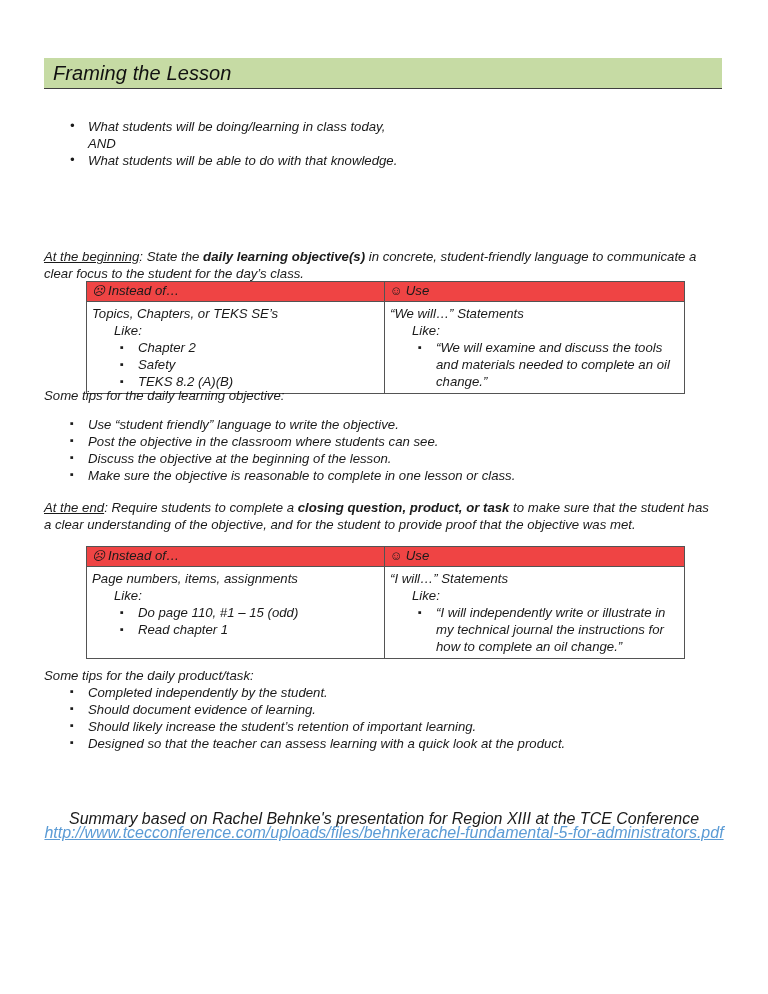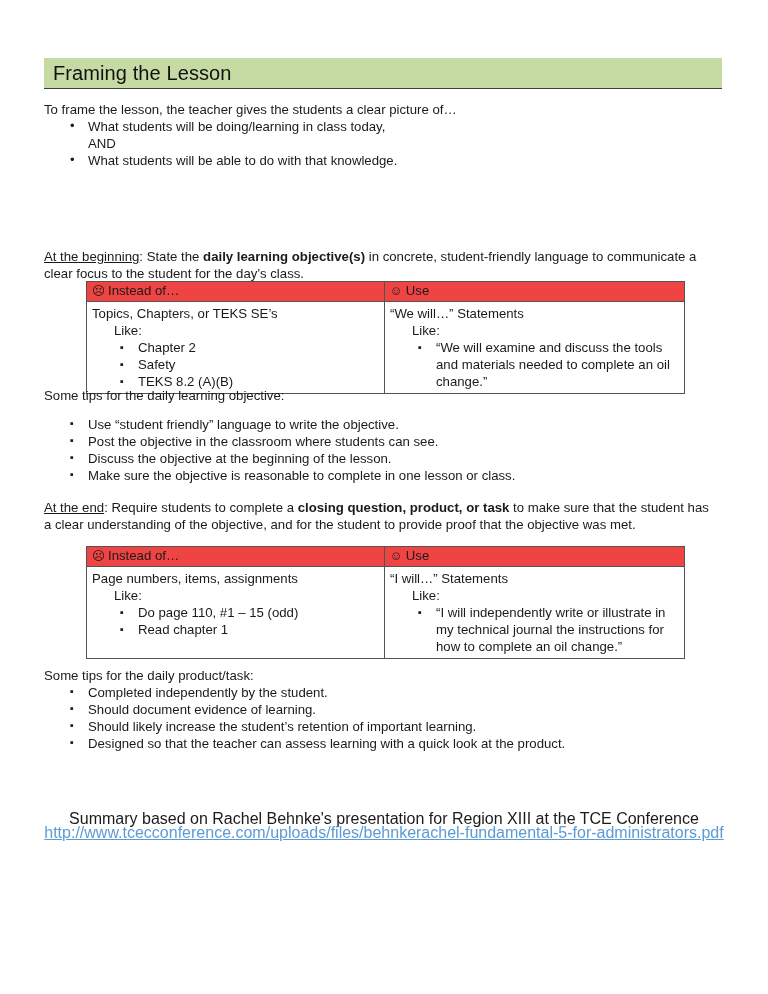--- a/index.html
+++ b/index.html
@@ -13,20 +13,21 @@
     font-family: "Liberation Sans", sans-serif;
     color: #1a1a1a;
     position: relative;
     overflow: hidden;
   }
   .page {
     position: absolute;
     left: 0; top: 0;
     width: 648px;
     height: 994px;
+    font-style: italic;
   }
 
   
   .banner {
     position: absolute;
     left: 44px;
     top: 58px;
     width: 678px;
     height: 30px;
     background: #c6dba4;
@@ -162,21 +163,20 @@
 </style>
 </head>
 <body>
 
 <div class="page">
 
   <div class="banner"></div>
   <div class="banner-rule"></div>
   <div class="banner-title">Framing the Lesson</div>
 
-  <div class="para" style="left:44px; top:101px; width:680px;">To frame the lesson, the teacher gives the students a clear picture of…</div>
 
   <ul class="lst round" style="left:66px; top:118px; width:660px;">
     <li>
       <span>What students will be doing/learning in class today,</span>
       <div class="sub-line" style="padding-left:0;">AND</div>
     </li>
     <li>
       <span>What students will be able to do with that knowledge.</span>
     </li>
   </ul>

